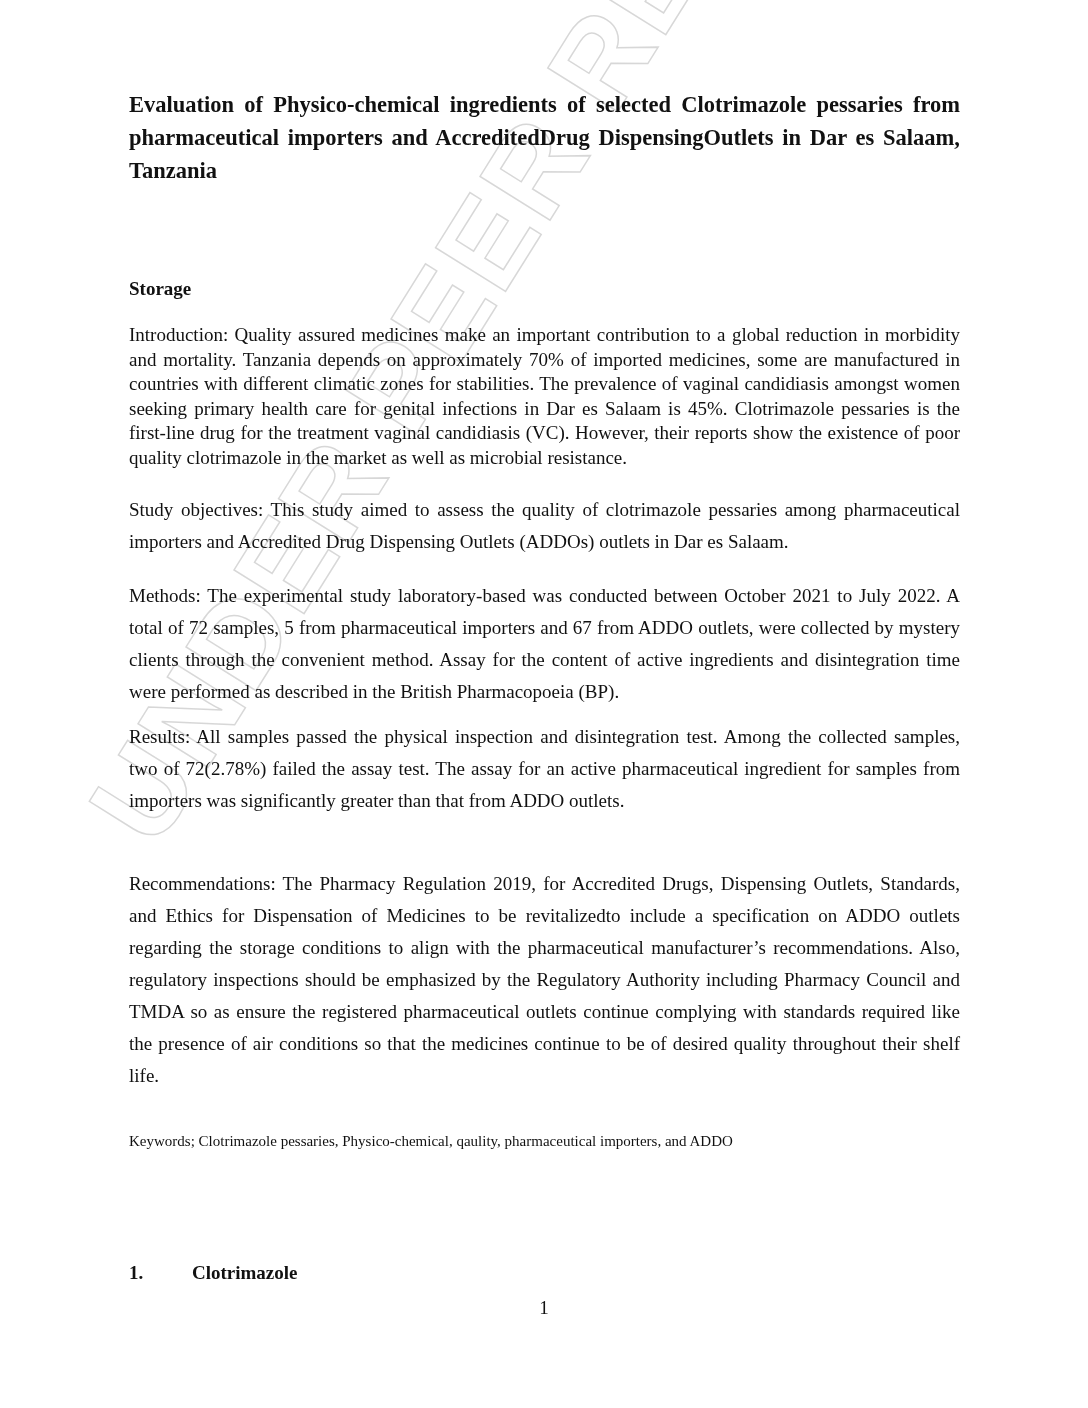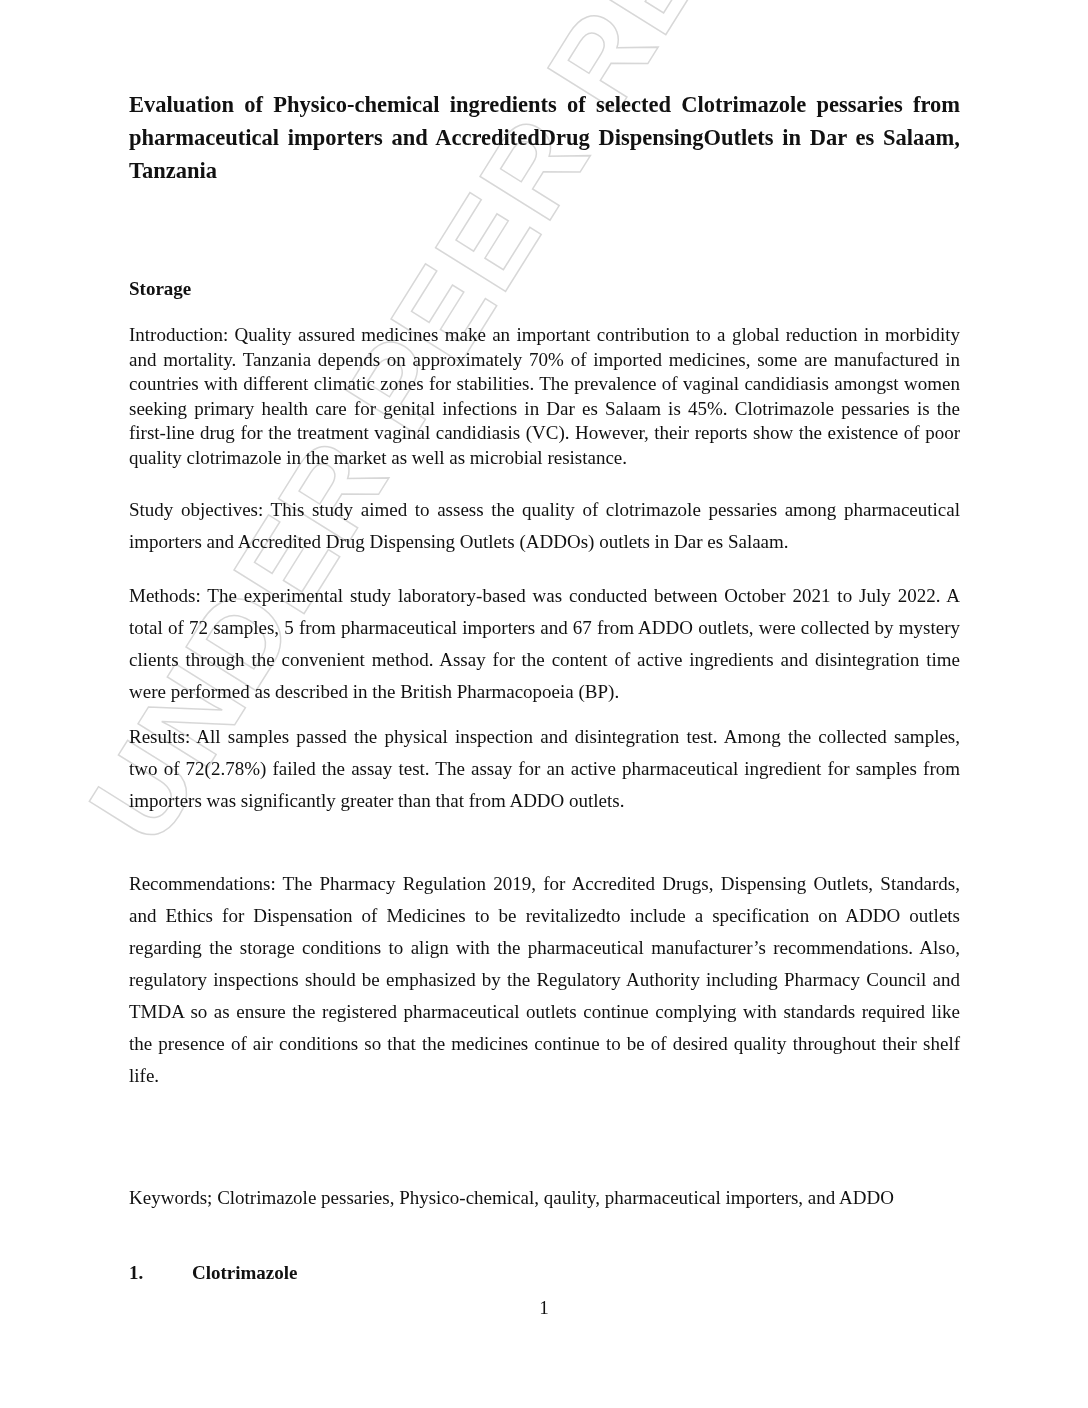--- a/index.html
+++ b/index.html
@@ -9,21 +9,21 @@
     .abstract-heading { position: absolute; left: 129px; top: 278px; font-size: 19px; font-weight: bold; margin: 0; }
     .para { position: absolute; left: 129px; width: 831px; font-size: 19px; line-height: 24.5px; text-align: justify; margin: 0; }
     .para.wide { line-height: 32px; }
     .para b { font-weight: normal; }
     #p-intro { top: 323px; }
     #p-obj { top: 494px; }
     #p-methods { top: 580px; }
     #p-results { top: 721px; }
     #p-conclusion { top: 828px; }
     #p-rec { top: 868px; }
-    .keywords { position: absolute; left: 129px; top: 1181px; width: 831px; font-size: 19px; line-height: 34px; text-align: justify; margin: 0; }
+    .keywords { position: absolute; left: 129px; top: 1124px; width: 831px; font-size: 15px; line-height: 34px; text-align: justify; margin: 0; }
     .section-heading { position: absolute; left: 129px; top: 1262px; font-size: 19px; font-weight: bold; margin: 0; }
     .section-heading .num { display: inline-block; width: 63px; }
     .page-number { position: absolute; left: 0; width: 1088px; top: 1297px; text-align: center; font-size: 19px; margin: 0; }
     .watermark { position: absolute; left: 120px; top: 760px; width: 1000px; transform: rotate(-58deg); transform-origin: left center; font-family: "Liberation Sans", sans-serif; font-size: 120px; font-weight: bold; letter-spacing: 4px; color: transparent; -webkit-text-stroke: 1.5px #b8b8b8; opacity: 0.55; pointer-events: none; white-space: nowrap; }
   </style>
 </head>
 <body>
 
 <div class="page">
 

